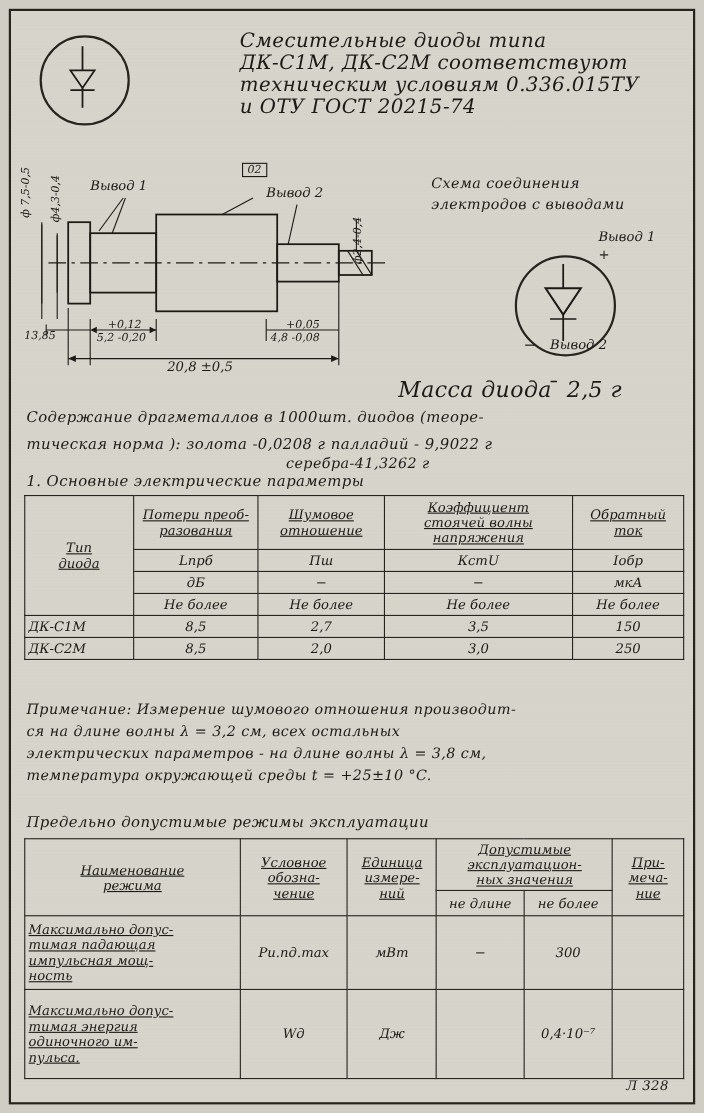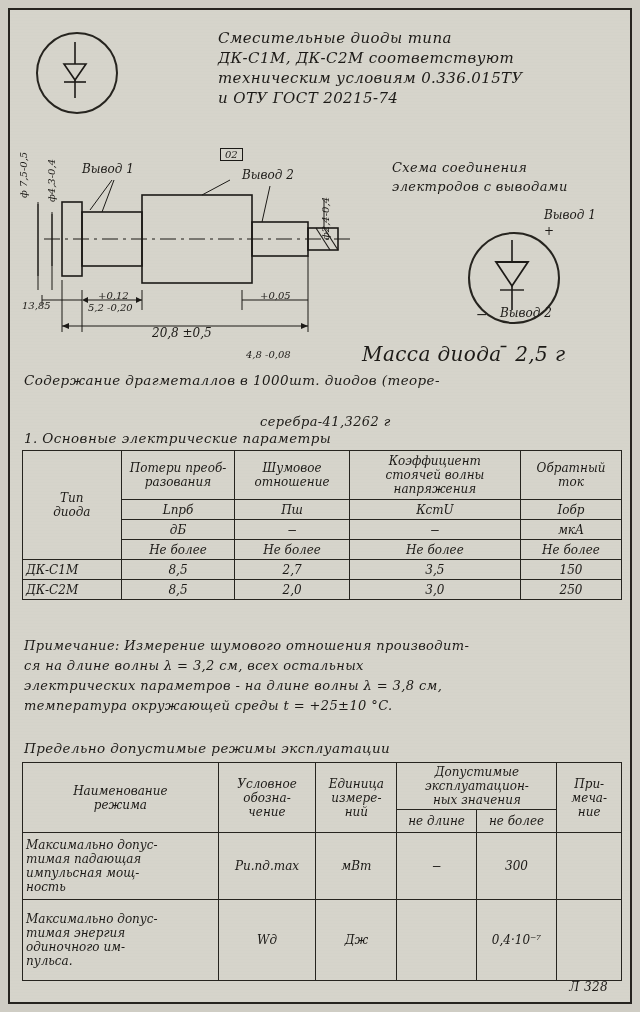--- a/index.html
+++ b/index.html
@@ -18,21 +18,21 @@
   }
   .hand{
     font-family:"DejaVu Serif",serif;
     font-style:italic;
     color:#1c1a17;
     letter-spacing:.4px;
   }
   .abs{position:absolute;}
   
   #hdr-text{left:208px;top:18px;width:400px;}
-  #hdr-text div{font-size:15px;line-height:20px;white-space:nowrap;}
+  #hdr-text div{font-size:18px;line-height:20px;white-space:nowrap;}
   #symbol-circle{
     left:26px;top:22px;width:78px;height:78px;border:2px solid #26241f;border-radius:50%;
   }
   
   #drawing{left:14px;top:130px;width:340px;height:215px;}
   #sch-title{left:382px;top:148px;width:230px;}
   #sch-title div{font-size:13px;line-height:19px;white-space:nowrap;}
   #sch-circle{left:458px;top:222px;width:88px;height:88px;border:2px solid #26241f;border-radius:50%;}
   .lbl{font-family:"DejaVu Serif",serif;font-style:italic;font-size:12px;color:#1c1a17;}
   .lbl-sm{font-family:"DejaVu Serif",serif;font-style:italic;font-size:10px;color:#1c1a17;}
@@ -58,21 +58,21 @@
   #tbl1 td{height:17px;}
   #tbl2{left:12px;top:752px;width:600px;}
   #tbl2 td{padding:2px 3px;}
   .note{position:absolute;left:14px;font-size:13px;white-space:nowrap;}
   #note1{top:628px;}
   #note2{top:648px;}
   #note3{top:668px;}
   #note4{top:688px;}
   #sect2{position:absolute;left:14px;top:730px;font-size:13.5px;white-space:nowrap;}
   #docnum{position:absolute;right:22px;bottom:8px;font-size:12px;}
-  .multi{line-height:14px;white-space:pre-line;}
+  .multi{line-height:14px;white-space:pre-line;text-decoration:underline;}
   .lft{text-align:left;}
   svg{display:block;}
   .noise{position:absolute;inset:0;pointer-events:none;opacity:.12;
     background:
       repeating-linear-gradient(0deg, rgba(0,0,0,.06) 0 1px, transparent 1px 3px);
   }
 </style>
 </head>
 <body>
 
@@ -152,21 +152,21 @@
       <div class="abs lbl-sm" style="left:196px;top:8px;border:1.2px solid #1c1a17;padding:0 4px;">02</div>
 
       <div class="abs lbl-sm" style="left:-6px;top:58px;transform:rotate(-90deg);transform-origin:left top;">ф 7,5-0,5</div>
       <div class="abs lbl-sm" style="left:22px;top:62px;transform:rotate(-90deg);transform-origin:left top;">ф4,3-0,4</div>
       <div class="abs lbl-sm" style="left:296px;top:100px;transform:rotate(-90deg);transform-origin:left top;">ф2,4-0,4</div>
 
       <div class="abs lbl-sm" style="left:-2px;top:160px;">13,85</div>
       <div class="abs lbl-sm" style="left:74px;top:150px;">+0,12</div>
       <div class="abs lbl-sm" style="left:64px;top:162px;">5,2 -0,20</div>
       <div class="abs lbl-sm" style="left:236px;top:150px;">+0,05</div>
-      <div class="abs lbl-sm" style="left:222px;top:162px;margin-top:47px;">4,8 -0,08</div>
+      <div class="abs lbl-sm" style="left:222px;top:162px;">4,8 -0,08</div>
       <div class="abs lbl" style="left:128px;top:186px;">20,8 ±0,5</div>
     </div>
 
     <div class="abs hand" id="sch-title">
       <div>Схема соединения</div>
       <div>электродов с выводами</div>
     </div>
     <div class="abs lbl" style="left:534px;top:214px;">+</div>
     <div class="abs lbl" style="left:534px;top:198px;">Вывод 1</div>
     <div class="abs" id="sch-circle">
@@ -175,20 +175,21 @@
         <path d="M26 28 L58 28 L42 52 Z" fill="none" stroke="#1c1a17" stroke-width="1.8"></path>
         <line x1="42" y1="52" x2="42" y2="76" stroke="#1c1a17" stroke-width="1.6"></line>
         <line x1="30" y1="56" x2="54" y2="56" stroke="#1c1a17" stroke-width="1.4"></line>
       </svg>
     </div>
     <div class="abs lbl" style="left:466px;top:296px;font-size:14px;">−</div>
     <div class="abs lbl" style="left:490px;top:296px;">Вывод 2</div>
 
     <div class="abs hand" id="mass">Масса диода  ̄ 2,5 г</div>
     <div class="abs hand" id="content1">Содержание  драгметаллов  в 1000шт.  диодов (теоре-</div>
+    <div class="abs hand" id="content2">тическая  норма ): золота -0,0208 г          палладий - 9,9022 г</div>
     <div class="abs hand" id="content3">серебра-41,3262 г</div>
     <div class="abs hand" id="sect1">1. Основные     электрические     параметры</div>
 
     <table id="tbl1">
       <tbody>
           <tr>
         <td rowspan="4" style="width:96px;" class="multi">Тип
 диода</td>
         <td class="multi" style="width:110px;height:46px;">Потери преоб-
 разования</td>

